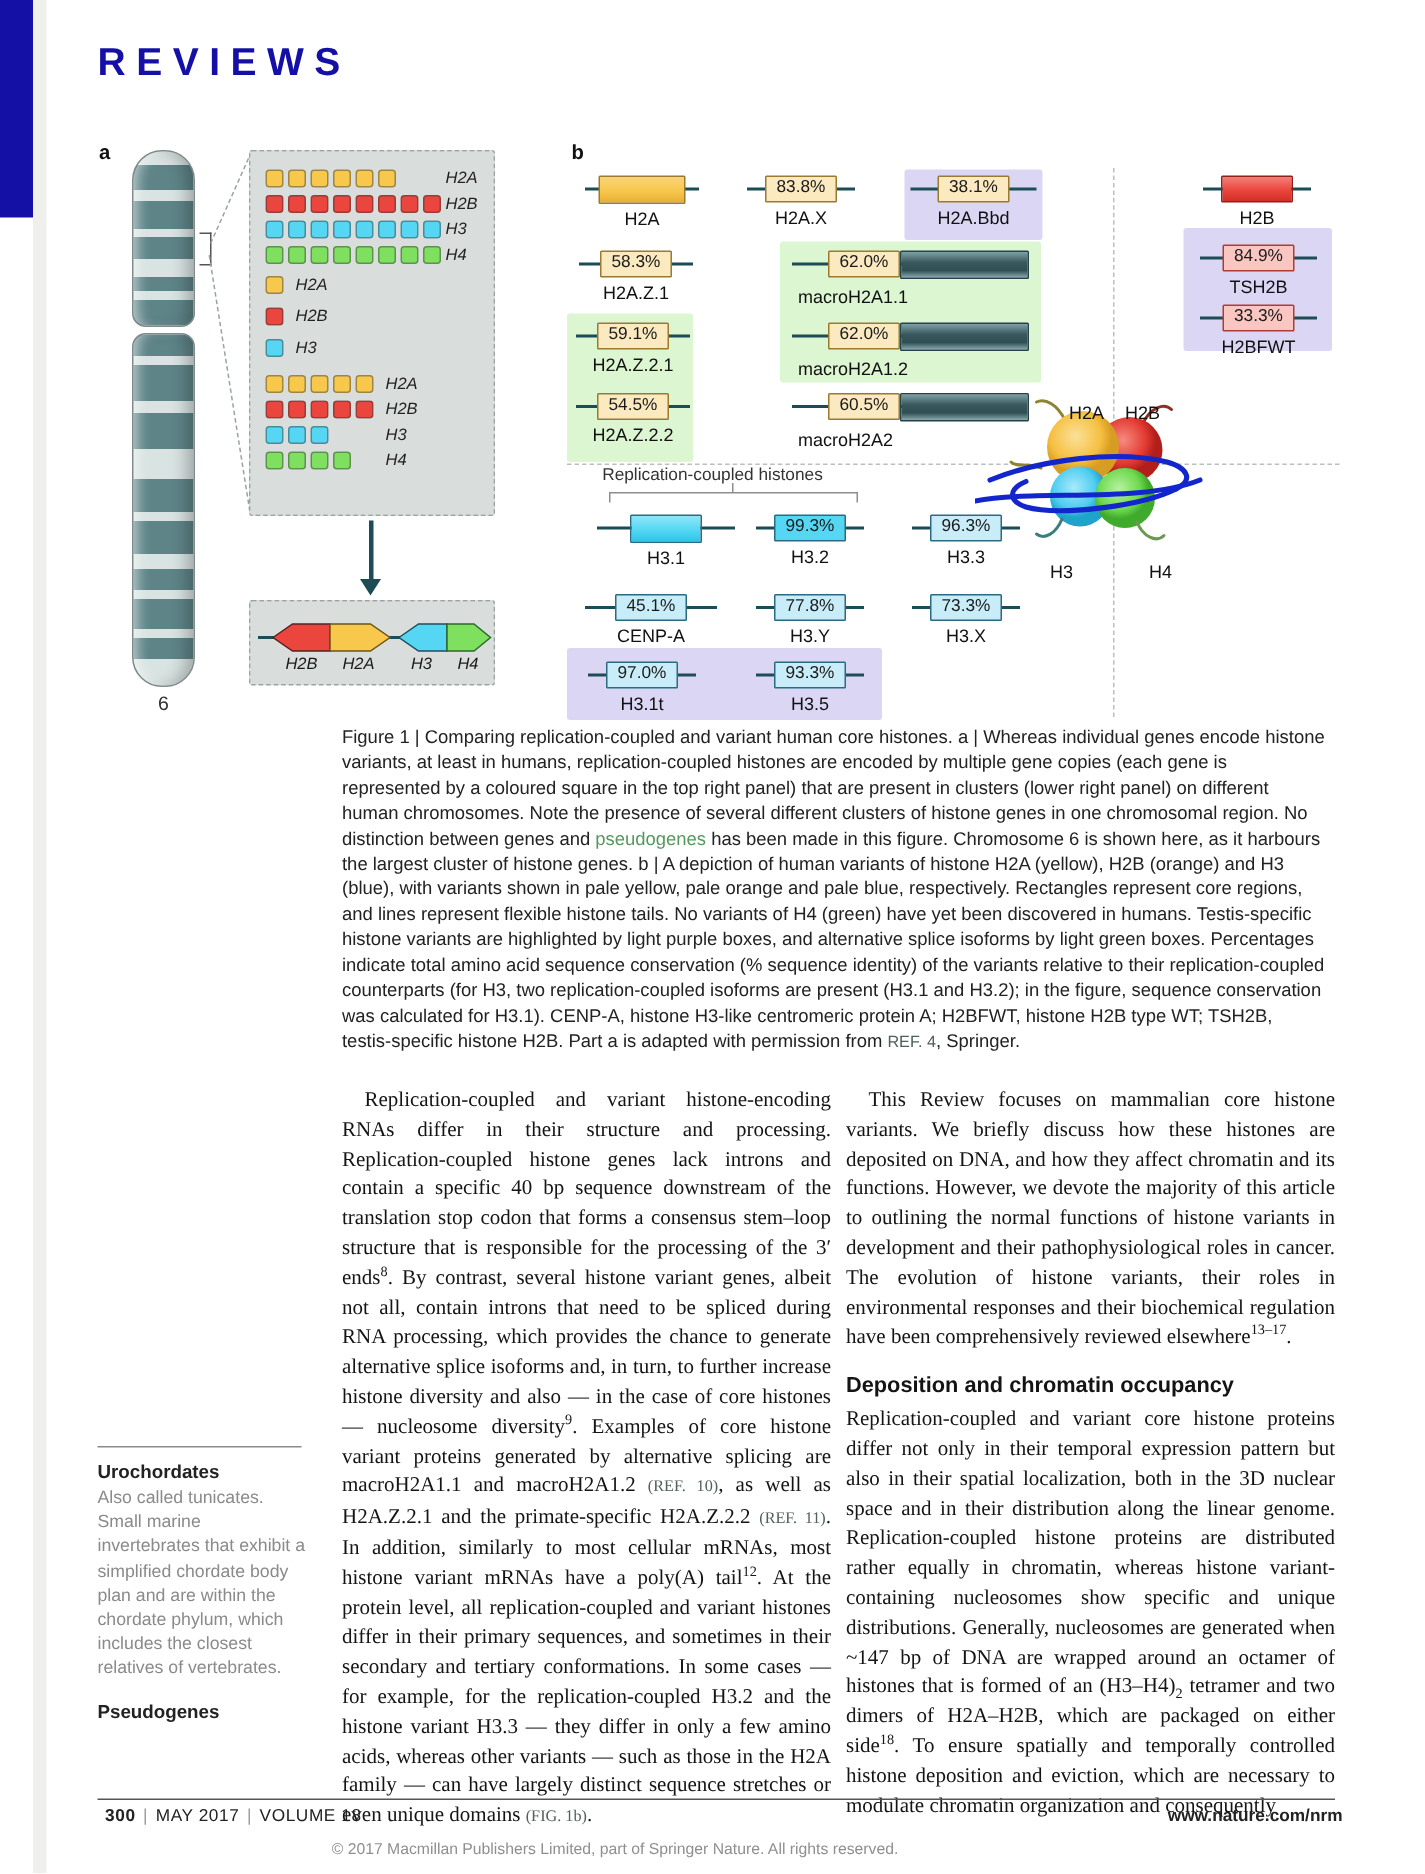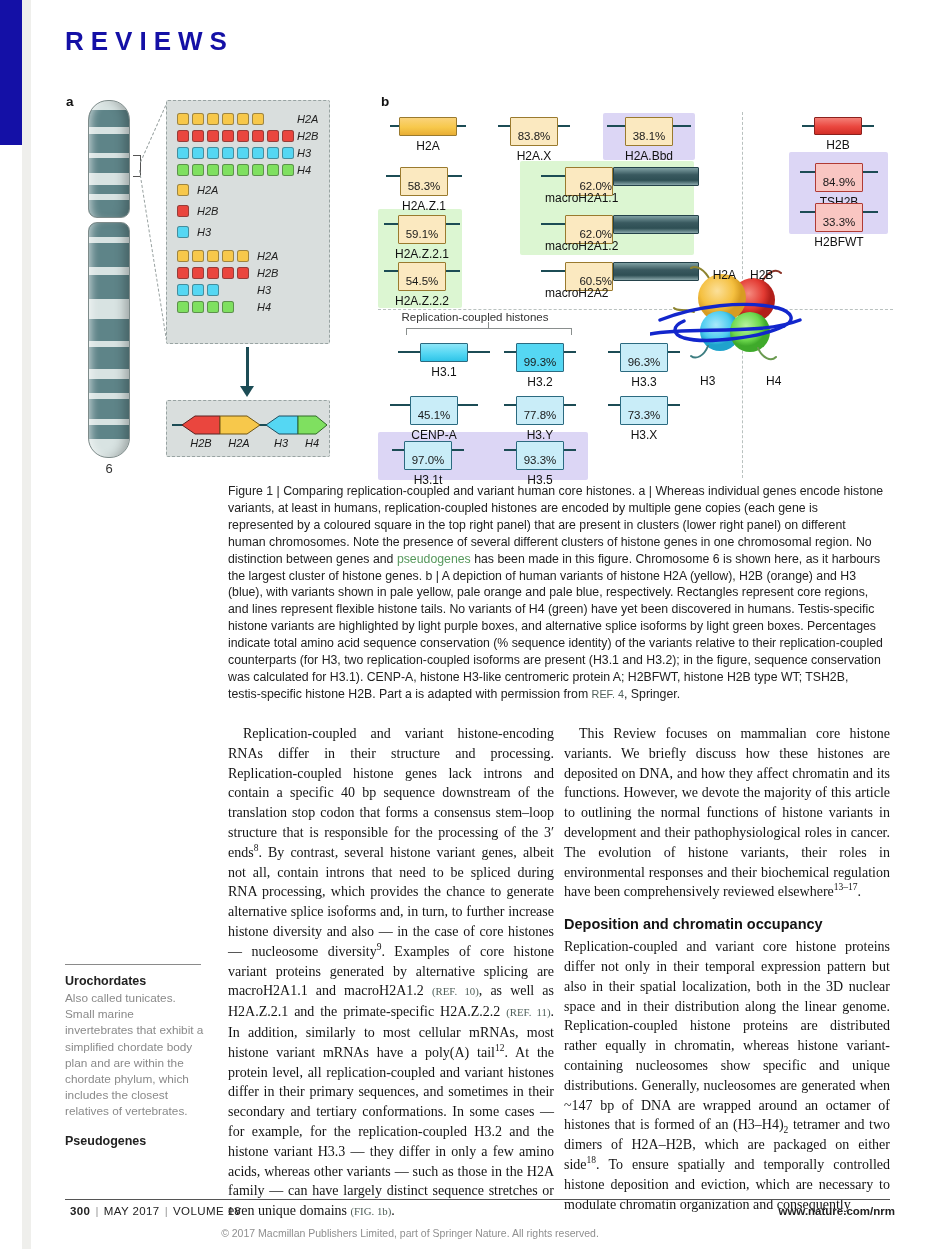--- a/index.html
+++ b/index.html
@@ -15,32 +15,32 @@
   
   .plabel { position:absolute; font:700 13.5px "Liberation Sans", sans-serif; color:#111; }
   .hl { position:absolute; border-radius:2px; }
   .hl.purple { background:var(--purple_bg); }
   .hl.green  { background:var(--green_bg); }
   .vdash { position:absolute; border-left:1.5px dashed #b9c1bf; width:0; }
   .hdash { position:absolute; border-top:1.5px dashed #b9c1bf; height:0; }
 
   .variant { position:absolute; text-align:center; font-family:"Liberation Sans", sans-serif; }
   .vline { position:absolute; left:0; right:0; top:8px; height:2px; background:var(--line_teal); }
-  .pct { position:relative; margin:0 auto; width:46px; height:15px; padding-top:12px;
+  .pct { position:relative; margin:0 auto; width:46px; height:15px; padding-top:1px;
          font:11.5px "Liberation Sans", sans-serif; border:1.5px solid; border-radius:1px; }
   .pct.py { background:var(--pale_yellow); border-color:#9a7a2e; }
   .pct.pp { background:var(--pale_pink);   border-color:#b03a34; }
   .pct.pb { background:var(--pale_blue);   border-color:#2b6a80; }
   .pct.pbB{ background:var(--h3_blue);     border-color:#2b6a80; }
   .core { position:relative; margin:0 auto; height:17px; border:1.5px solid; border-radius:1px; }
   .core.c-h2a { width:56px; background:linear-gradient(180deg,#fad37a,var(--h2a_yellow) 55%,#e8ae35); border-color:#9a7a2e; }
   .core.c-h2b { width:46px; height:16px; background:linear-gradient(180deg,#f47f76,var(--h2b_red) 55%,#d32f27); border-color:#8c211d; }
   .core.c-h3  { width:46px; background:linear-gradient(180deg,#8ee6f8,var(--h3_blue) 55%,#2fc4e8); border-color:#2b6a80; }
   .vlabel { margin-top:3px; font:12px "Liberation Sans", sans-serif; color:#111; }
-  .variant.macro { text-align:right;margin-left:13px; }
+  .variant.macro { text-align:center; }
   .variant.macro .pct { position:absolute; left:24px; top:0; }
   .variant.macro .vlabel { position:absolute; left:4px; top:21px; }
   .macrobar { position:absolute; left:72px; top:0; width:84px; height:17px; border:1px solid #24424a; border-radius:1px;
               background:linear-gradient(180deg,#7fa0a3 0%,#39595f 40%,#2e4f54 72%,#8aa8ab 100%); }
 
   .rc-label { position:absolute; font:11.5px "Liberation Sans", sans-serif; color:#333; text-align:center; }
   .bracket { position:absolute; border-top:1px solid #8a8f8e; border-left:1px solid #8a8f8e; border-right:1px solid #8a8f8e; height:6px; }
   .tick { position:absolute; width:1px; background:#8a8f8e; }
 
   .nuc-label { position:absolute; font:12px "Liberation Sans", sans-serif; color:#111; }

